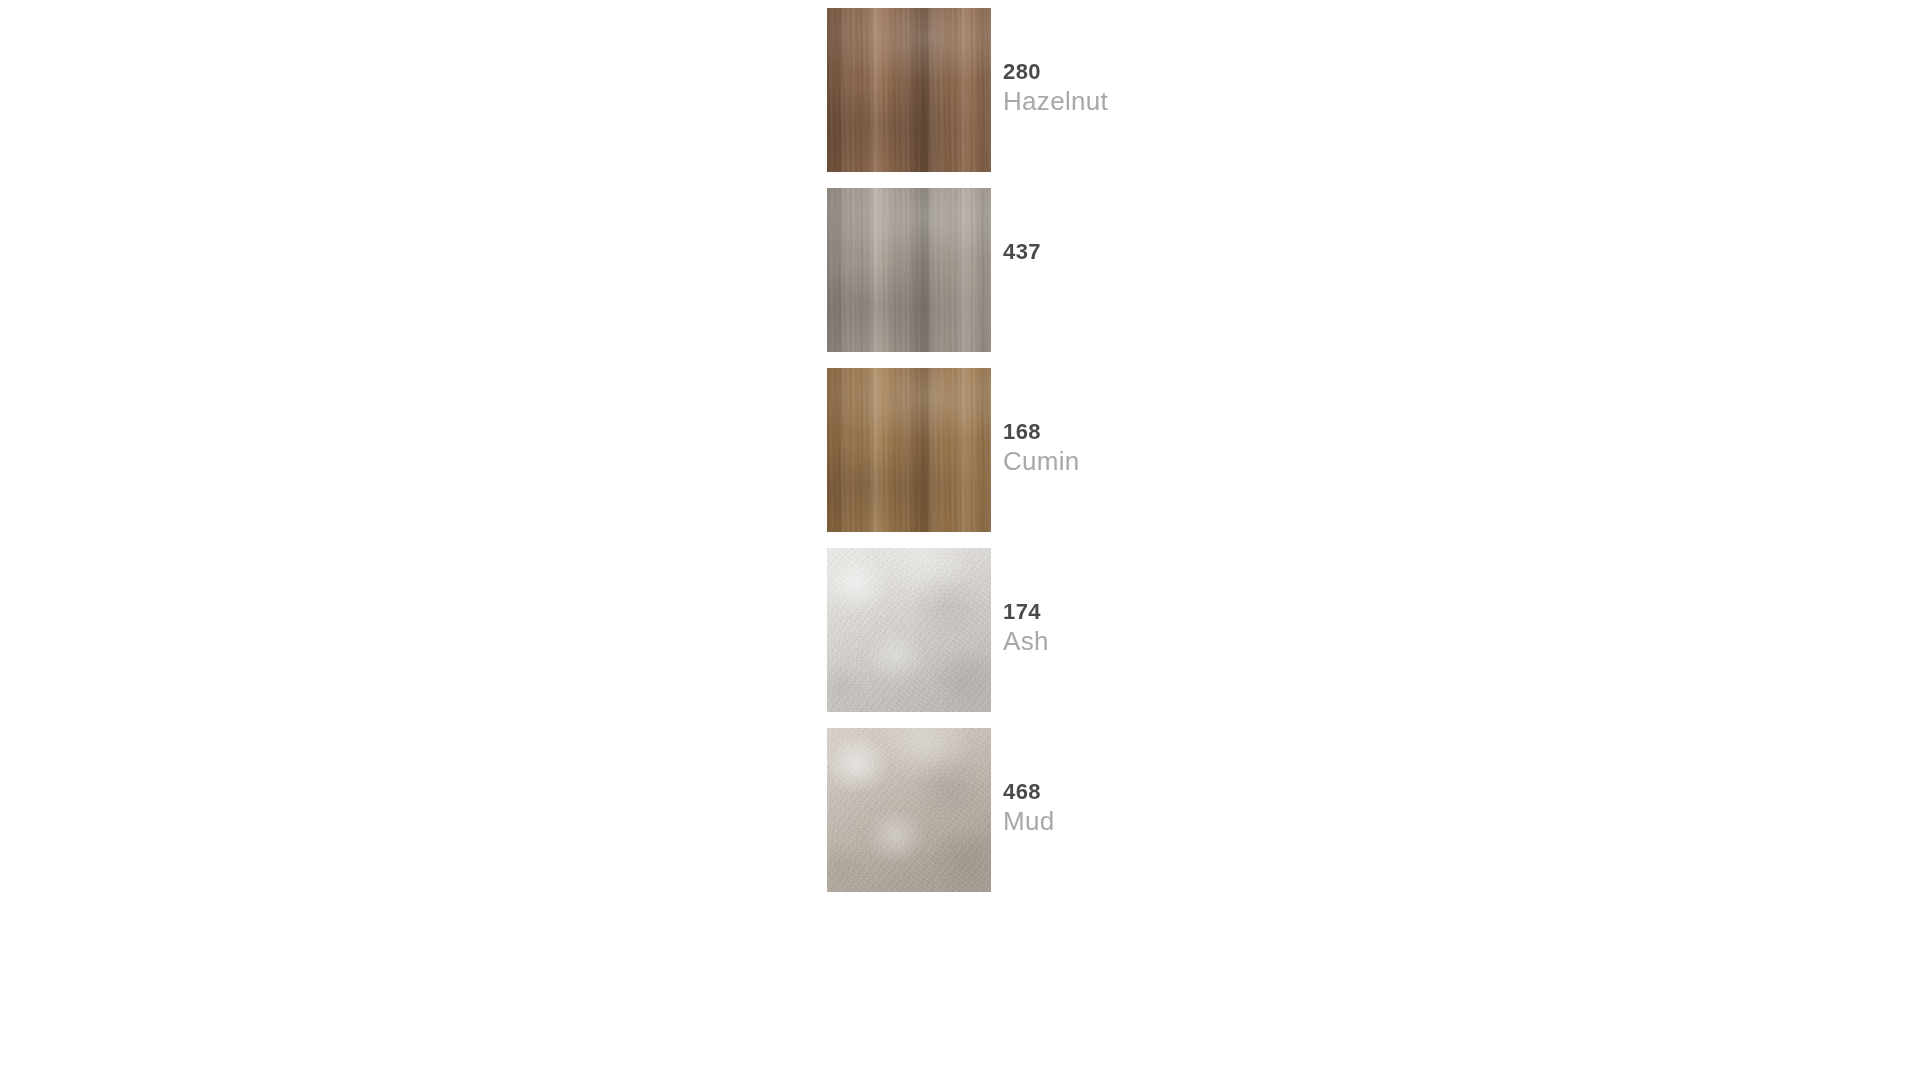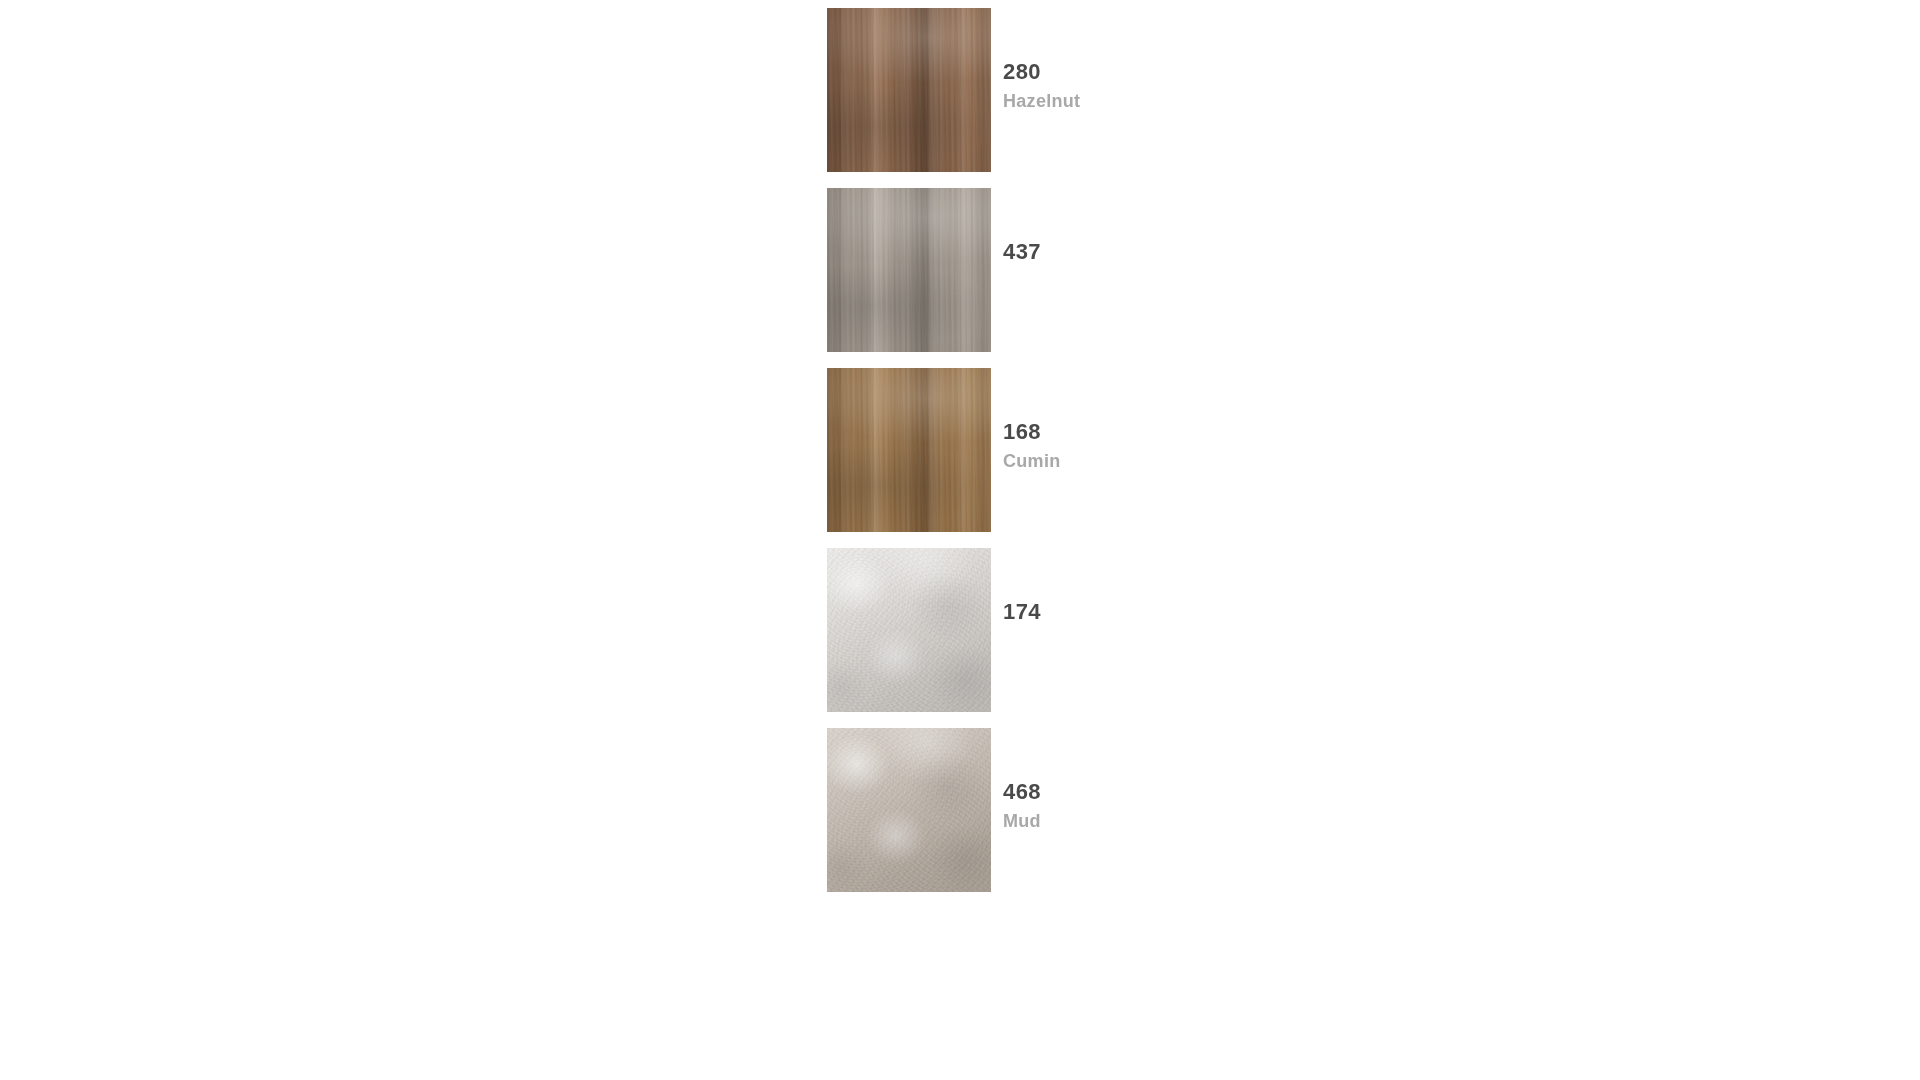--- a/index.html
+++ b/index.html
@@ -151,22 +151,22 @@
   .swatch-code {
     font-size: 22px;
     font-weight: 700;
     color: #4a4a4a;
     letter-spacing: 0.4px;
     line-height: 28px;
     white-space: nowrap;
   }
 
   .swatch-name {
-    font-size: 18px;
-    font-weight: 700;
+    font-size: 26px;
+    font-weight: 400;
     color: #a8a8a8;
     letter-spacing: 0.3px;
     line-height: 30px;
     white-space: nowrap;
   }
 </style>
 </head>
 <body>
 
 <div class="swatch-page">
@@ -208,20 +208,21 @@
       </div>
       <div class="swatch-row">
         <div class="swatch-tile tex-stone" style="background-color: rgb(222, 219, 214); background-image: linear-gradient(150deg, rgb(238, 236, 233) 0%, rgb(222, 219, 214) 45%, rgb(201, 198, 193) 100%);">
           <div class="grain"></div>
           <div class="grain-fine"></div>
           <div class="mottle"></div>
           <div class="shade"></div>
         </div>
         <div class="swatch-meta">
           <div class="swatch-code">174</div>
+          <div class="swatch-name">Ash</div>
         </div>
       </div>
       <div class="swatch-row">
         <div class="swatch-tile tex-stone" style="background-color: rgb(198, 188, 177); background-image: linear-gradient(150deg, rgb(213, 204, 195) 0%, rgb(198, 188, 177) 45%, rgb(179, 168, 157) 100%);">
           <div class="grain"></div>
           <div class="grain-fine"></div>
           <div class="mottle"></div>
           <div class="shade"></div>
         </div>
         <div class="swatch-meta">

